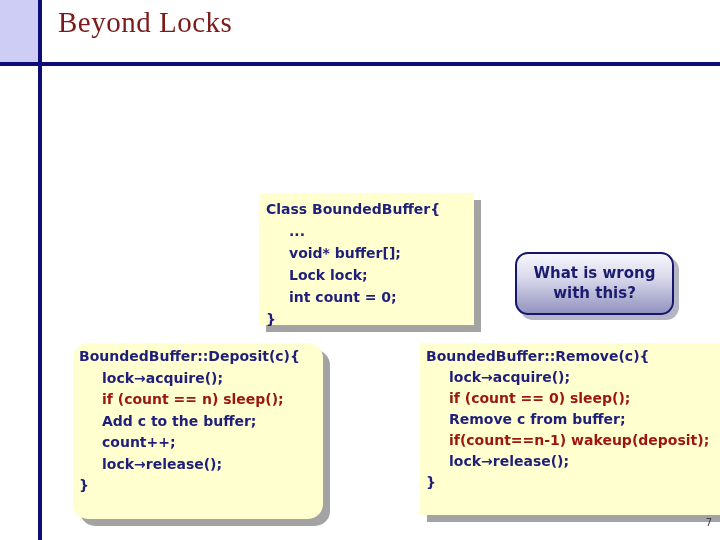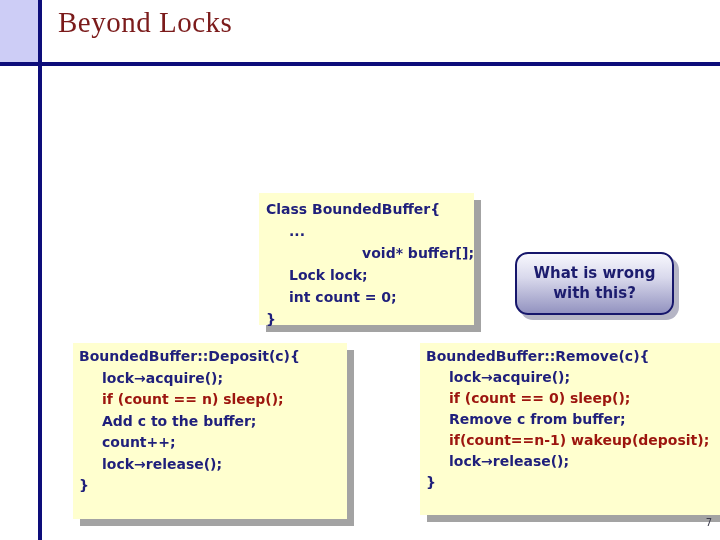--- a/index.html
+++ b/index.html
@@ -38,21 +38,21 @@
     background:#ffffcf;
     box-shadow:7px 7px 0 #a3a3a3;
     font-weight:bold;
     font-size:14px;
     white-space:nowrap;
     box-sizing:border-box;
   }
   .code-box .code-line{height:21.5px;line-height:21.5px;}
   #box-class{left:215px;top:193px;width:215px;height:132px;padding:5px 0 0 7px;margin-left:44px;}
   #box-class .code-line{height:22px;line-height:22px;}
-  #box-deposit{left:73px;top:343px;width:274px;height:176px;padding:3px 0 8px 6px;}
+  #box-deposit{left:73px;top:343px;width:250px;height:176px;padding:3px 0 8px 6px;border-radius:15px;}
   #box-remove{left:372px;top:343px;width:306px;height:172px;padding:3px 0 0 6px;margin-left:48px;}
   #box-remove .code-line{height:21px;line-height:21px;}
   .navy{color:#1f1f7b;}
   .red{color:#9c150e;}
   
   .callout{
     position:absolute;left:515px;top:252px;width:159px;height:63px;
     box-sizing:border-box;
     border:2.5px solid #16166b;
     border-radius:13px;
@@ -76,21 +76,21 @@
 
   <div class="corner-square"></div>
   <div class="v-rule"></div>
   <div class="h-rule"></div>
 
   <div class="title">Beyond Locks</div>
 
   <div class="code-box" id="box-class">
       <div class="code-line navy" style="padding-left: 0px;">Class BoundedBuffer{</div>
       <div class="code-line navy" style="padding-left: 23px;">...</div>
-      <div class="code-line navy" style="padding-left: 23px; text-align: right;">void* buffer[];</div>
+      <div class="code-line navy" style="padding-left: 23px;">void* buffer[];</div>
       <div class="code-line navy" style="padding-left: 23px;">Lock lock;</div>
       <div class="code-line navy" style="padding-left: 23px;">int count = 0;</div>
       <div class="code-line navy" style="padding-left: 0px;">}</div>
     </div>
 
   <div class="callout">
     <div>What is wrong</div>
     <div>with this?</div>
   </div>
 

